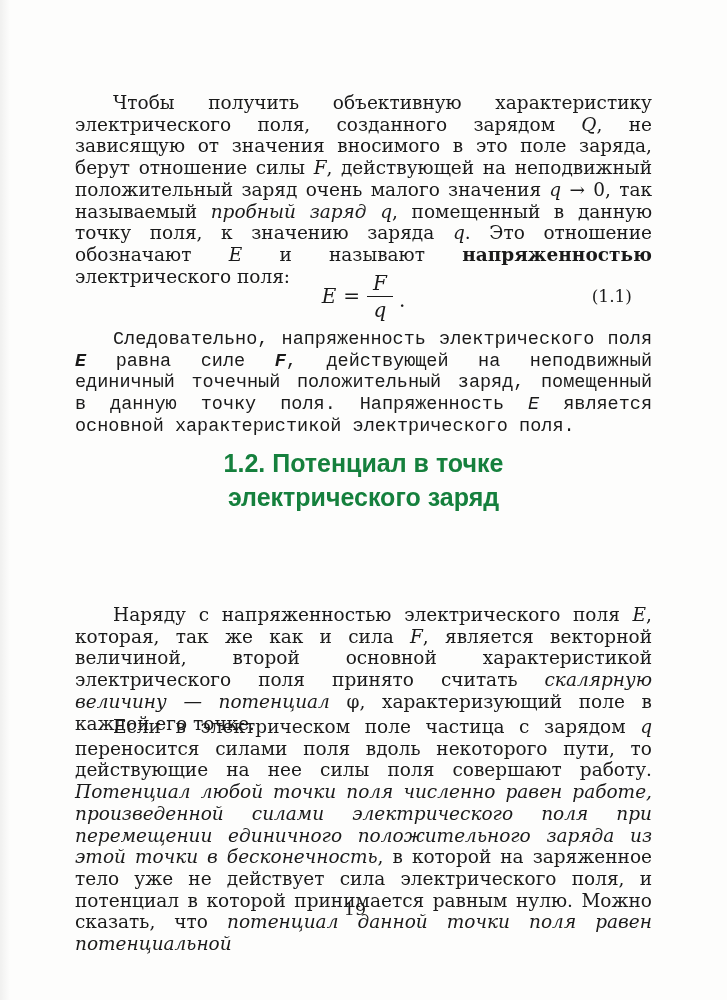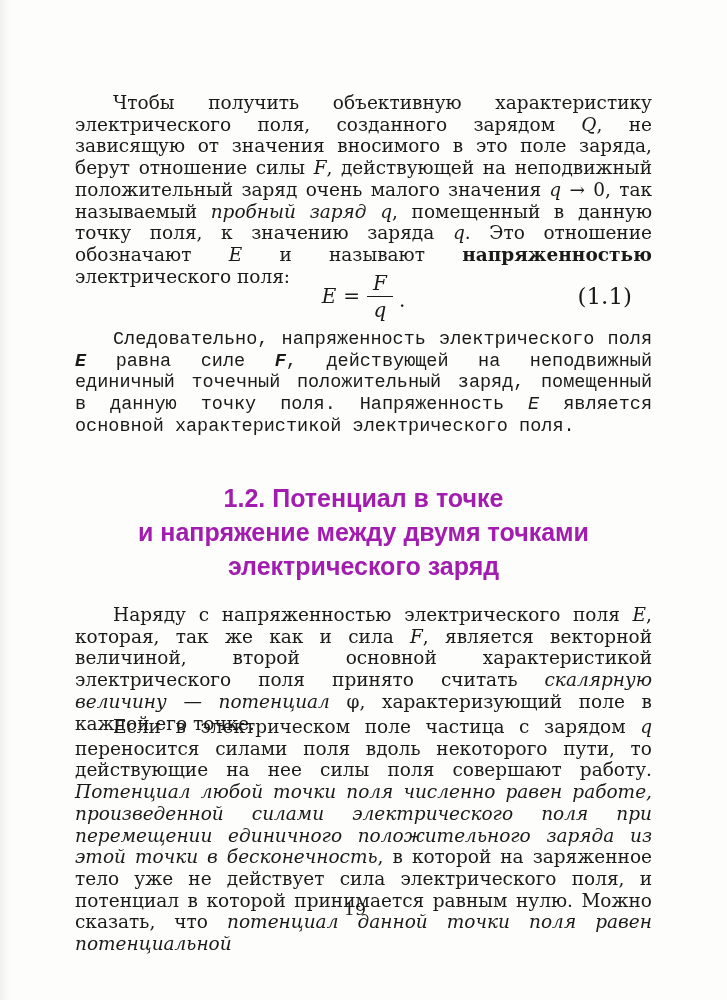--- a/index.html
+++ b/index.html
@@ -75,33 +75,33 @@
     padding: 0 6px 1px 6px;
     border-bottom: 1.6px solid #1a1a1a;
   }
   .frac .den { display: block; padding-top: 1px; }
   .eq-period { font-style: normal; margin-left: 6px; margin-top: 8px; }
   .eq-label {
     position: absolute;
     right: 20px;
     top: 50%;
     transform: translateY(-50%);
-    font-size: 23px;
+    font-size: 17px;
     font-style: normal;
   }
 
   h2.section-heading {
-    top: 481px;
+    top: 446px;
     margin: 0;
     text-align: center;
     font-family: "Liberation Sans", "DejaVu Sans", sans-serif;
     font-weight: 700;
     font-size: 25px;
     line-height: 34px;
-    color: #a21caf;
+    color: #15803d;
   }
   .heading-line { display: block; }
 
   .par-1 { top: 92px; }
   .par-2 { top: 329px; font-family: Liberation Mono, monospace; }
   .par-3 { top: 604px; }
   .par-4 { top: 716px; }
 
   .page-number {
     position: absolute;
@@ -129,21 +129,20 @@
       </span>
       <span class="eq-period">.</span>
     </div>
     <div class="eq-label">(1.1)</div>
   </div>
 
   <p class="block body-par par-2"><span class="run-r">Следовательно, напряженность электрического поля </span><span class="run-bi">E</span><span class="run-r"> равна силе </span><span class="run-bi">F</span><span class="run-r">, действующей на неподвижный единичный точечный положительный заряд, помещенный в данную точку поля. Напряженность </span><span class="run-i">E</span><span class="run-r"> является основной характеристикой электрического поля.</span></p>
 
   <h2 class="block section-heading">
     <span class="heading-line">1.2. Потенциал в точке</span>
-    <span class="heading-line">и напряжение между двумя точками</span>
     <span class="heading-line">электрического заряд</span>
   </h2>
 
   <p class="block body-par par-3"><span class="run-r">Наряду с напряженностью электрического поля </span><span class="run-i">E</span><span class="run-r">, которая, так же как и сила </span><span class="run-i">F</span><span class="run-r">, является векторной величиной, второй основной характеристикой электрического поля принято считать </span><span class="run-i">скалярную величину — потенциал</span><span class="run-r"> φ, характеризующий поле в каждой его точке.</span></p>
 
   <p class="block body-par par-4"><span class="run-r">Если в электрическом поле частица с зарядом </span><span class="run-i">q</span><span class="run-r"> переносится силами поля вдоль некоторого пути, то действующие на нее силы поля совершают работу. </span><span class="run-i">Потенциал любой точки поля численно равен работе, произведенной силами электрического поля при перемещении единичного положительного заряда из этой точки в бесконечность</span><span class="run-r">, в которой на заряженное тело уже не действует сила электрического поля, и потенциал в которой принимается равным нулю. Можно сказать, что </span><span class="run-i">потенциал данной точки поля равен потенциальной</span></p>
 
   <div class="page-number">19</div>
 
 </div>

